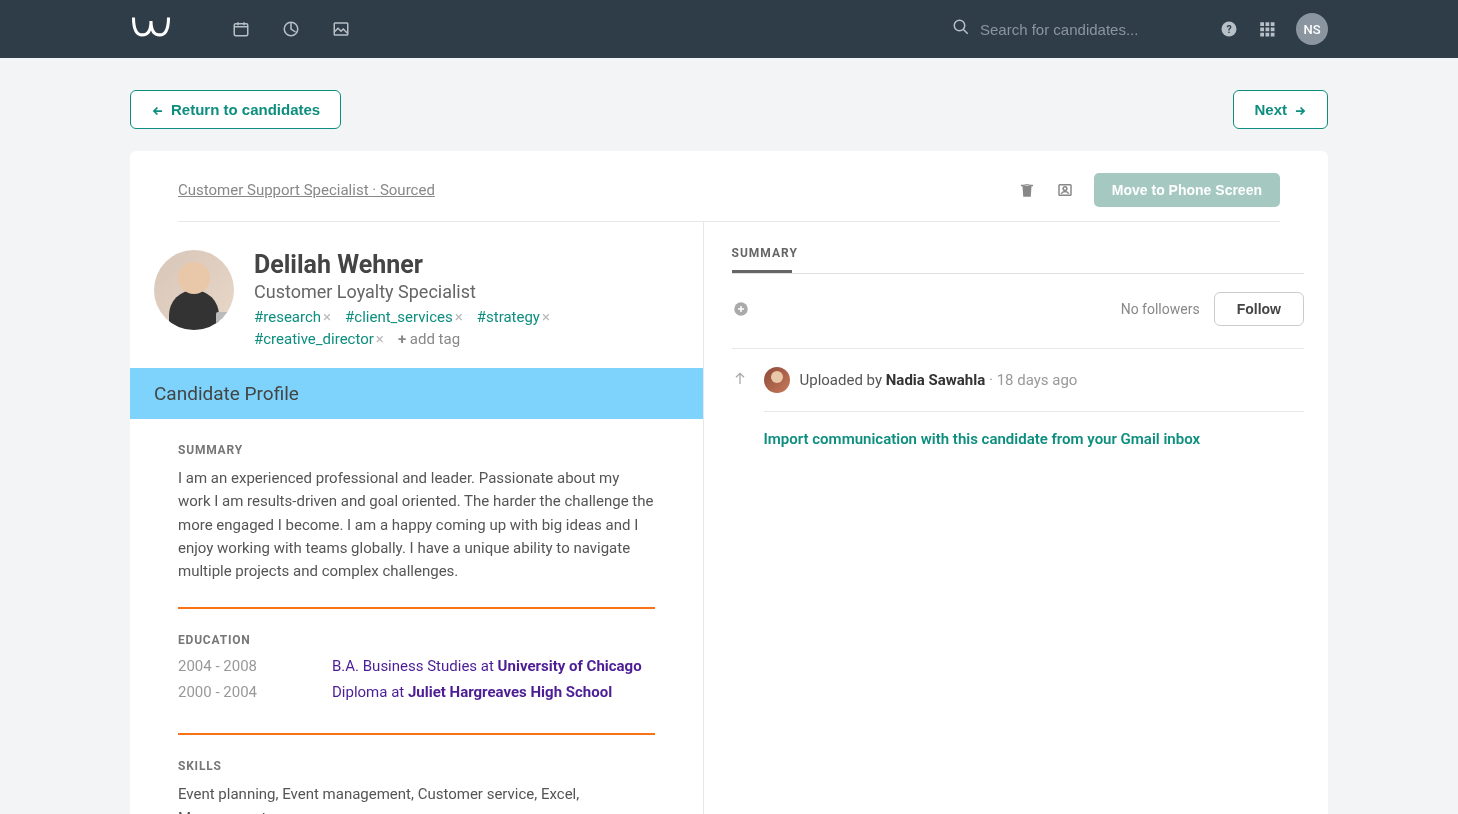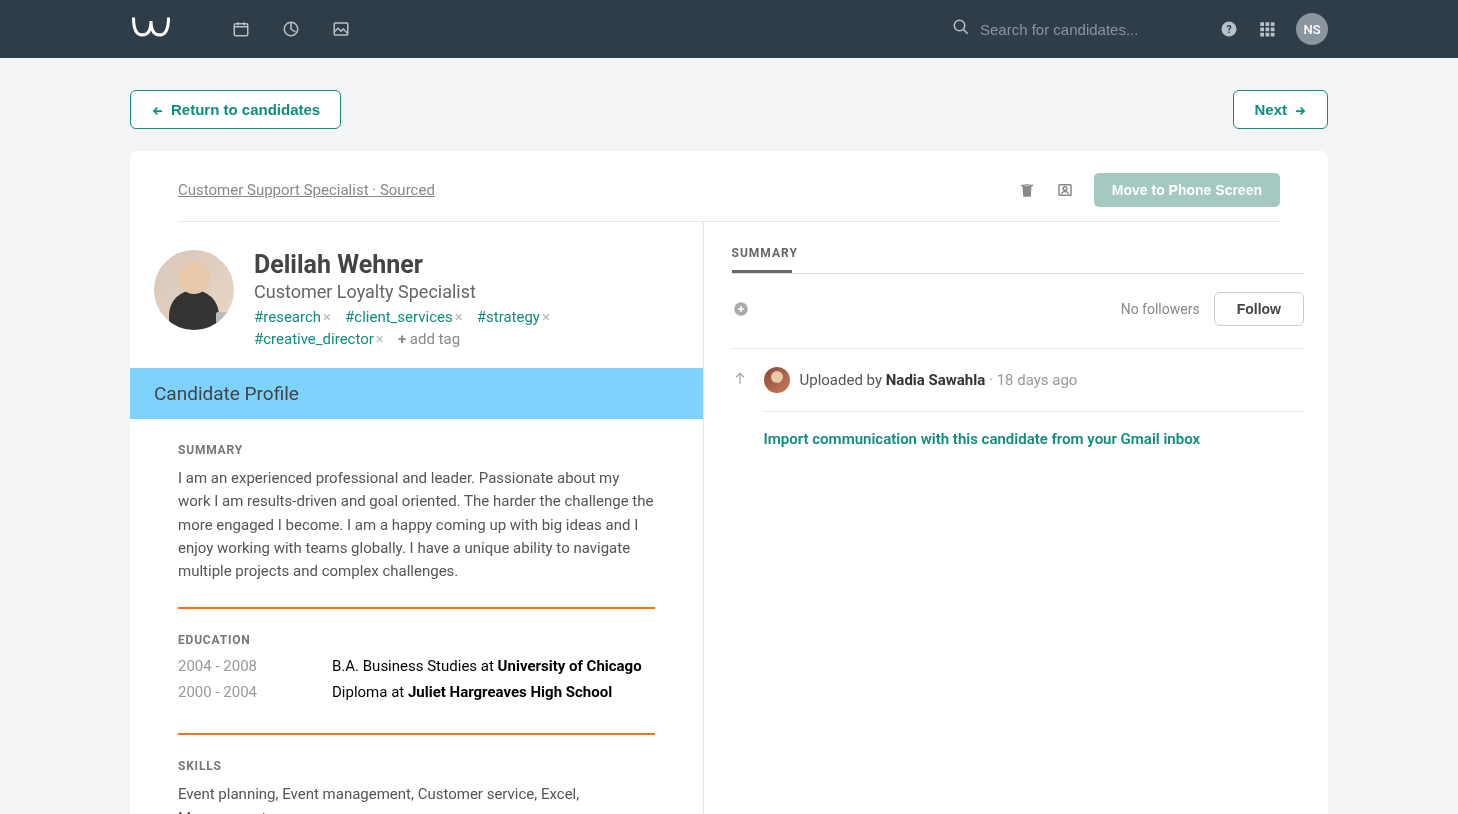--- a/index.html
+++ b/index.html
@@ -55,21 +55,21 @@
     .add-tag { color: #888; cursor: pointer; }
     
     .section-title { background: #7dd3fc; padding: 14px 24px; font-size: 19px; font-weight: 400; color: #444; }
     .section { padding: 24px; border-bottom: 2px solid #f97316; margin: 0 24px; padding-left: 0; padding-right: 0; }
     .section:last-child { border-bottom: none; }
     .section-label { font-size: 12px; font-weight: 700; color: #777; letter-spacing: 0.8px; margin-bottom: 10px; }
     .section-text { font-size: 15px; line-height: 1.55; color: #555; }
     
     .edu-row { display: flex; gap: 44px; margin-bottom: 8px; font-size: 15px; }
     .edu-years { color: #999; width: 110px; flex-shrink: 0; }
-    .edu-desc { color: #000000; }
+    .edu-desc { color: #4c1d95; }
     
     
     .timeline-label { font-size: 12px; font-weight: 700; color: #666; letter-spacing: 1px; padding-bottom: 10px; }
     .timeline-tabs { border-bottom: 1px solid #e0e0e0; margin-bottom: 18px; }
     .timeline-tab-underline { width: 60px; height: 2.5px; background: #666; }
     .follow-row { display: flex; align-items: center; gap: 14px; padding-bottom: 22px; border-bottom: 1px solid #e8e8e8; }
     .add-circle { color: #aaa; cursor: pointer; display: flex; }
     .add-circle svg { width: 18px; height: 18px; }
     .no-followers { color: #888; font-size: 14px; margin-left: auto; }
     .btn-follow { border: 1.5px solid #ccc; background: #fff; color: #444; border-radius: 6px; padding: 8px 22px; font-weight: 600; font-size: 14px; cursor: pointer; }

